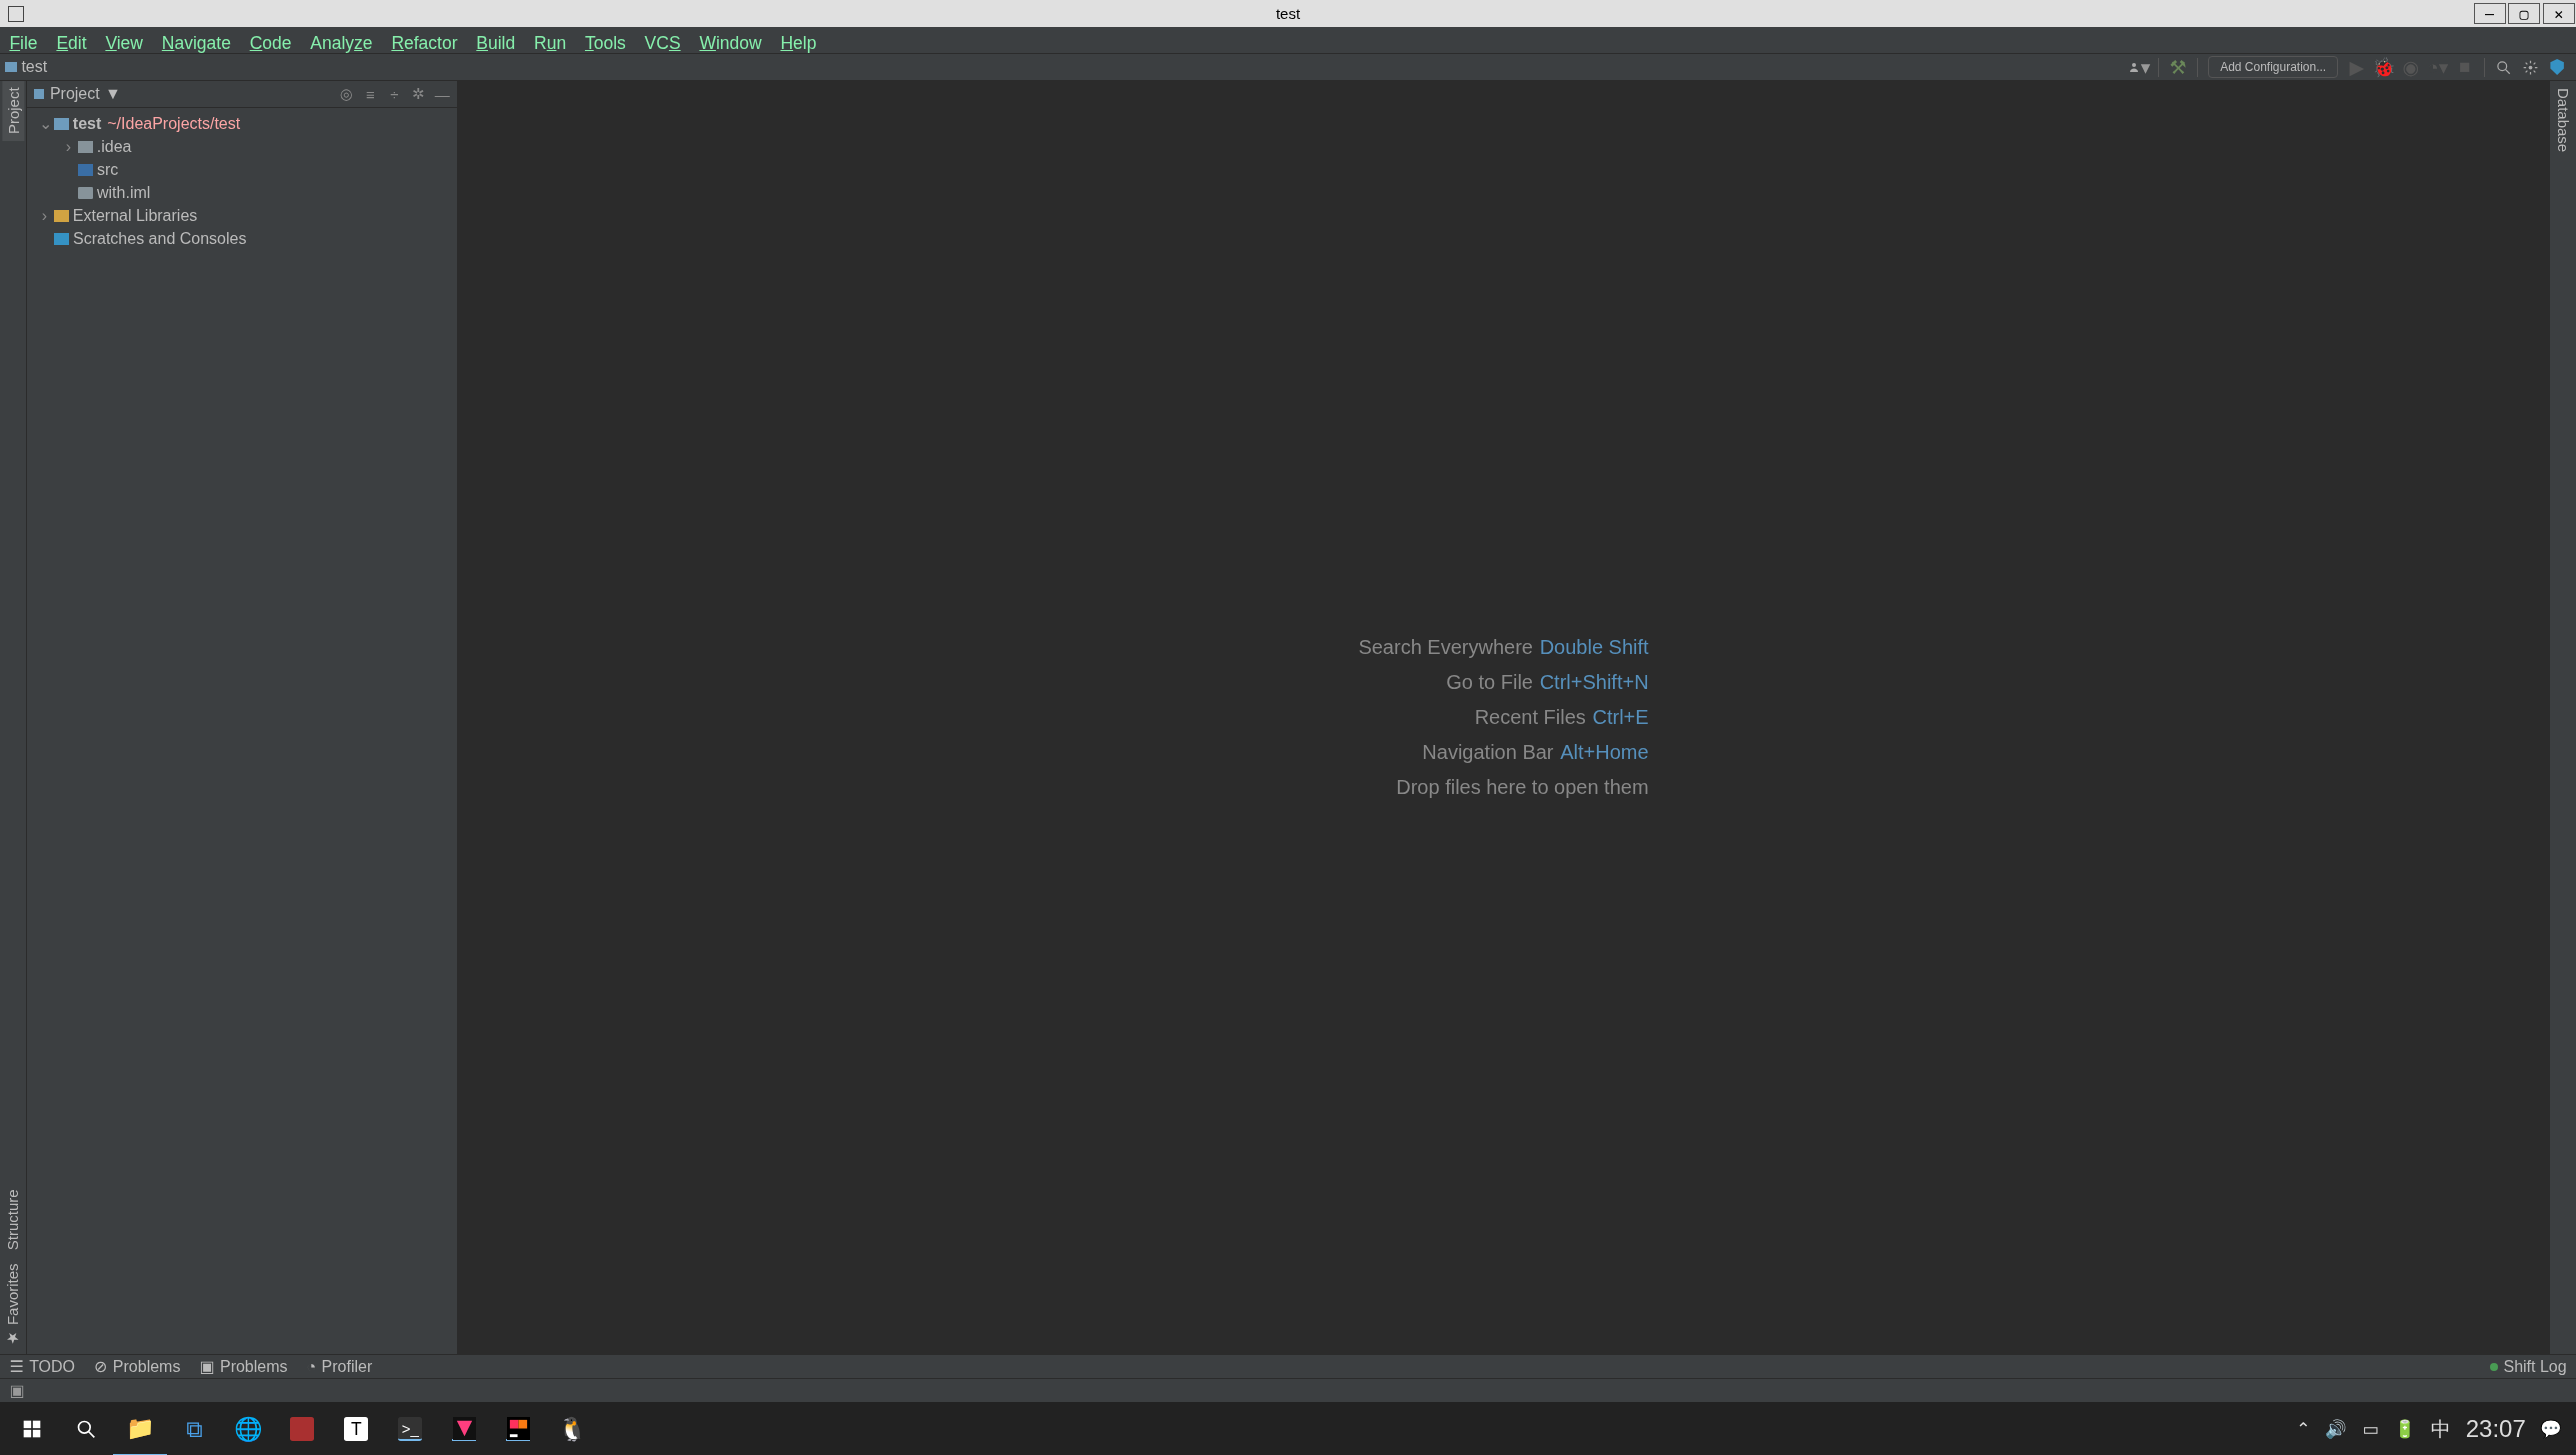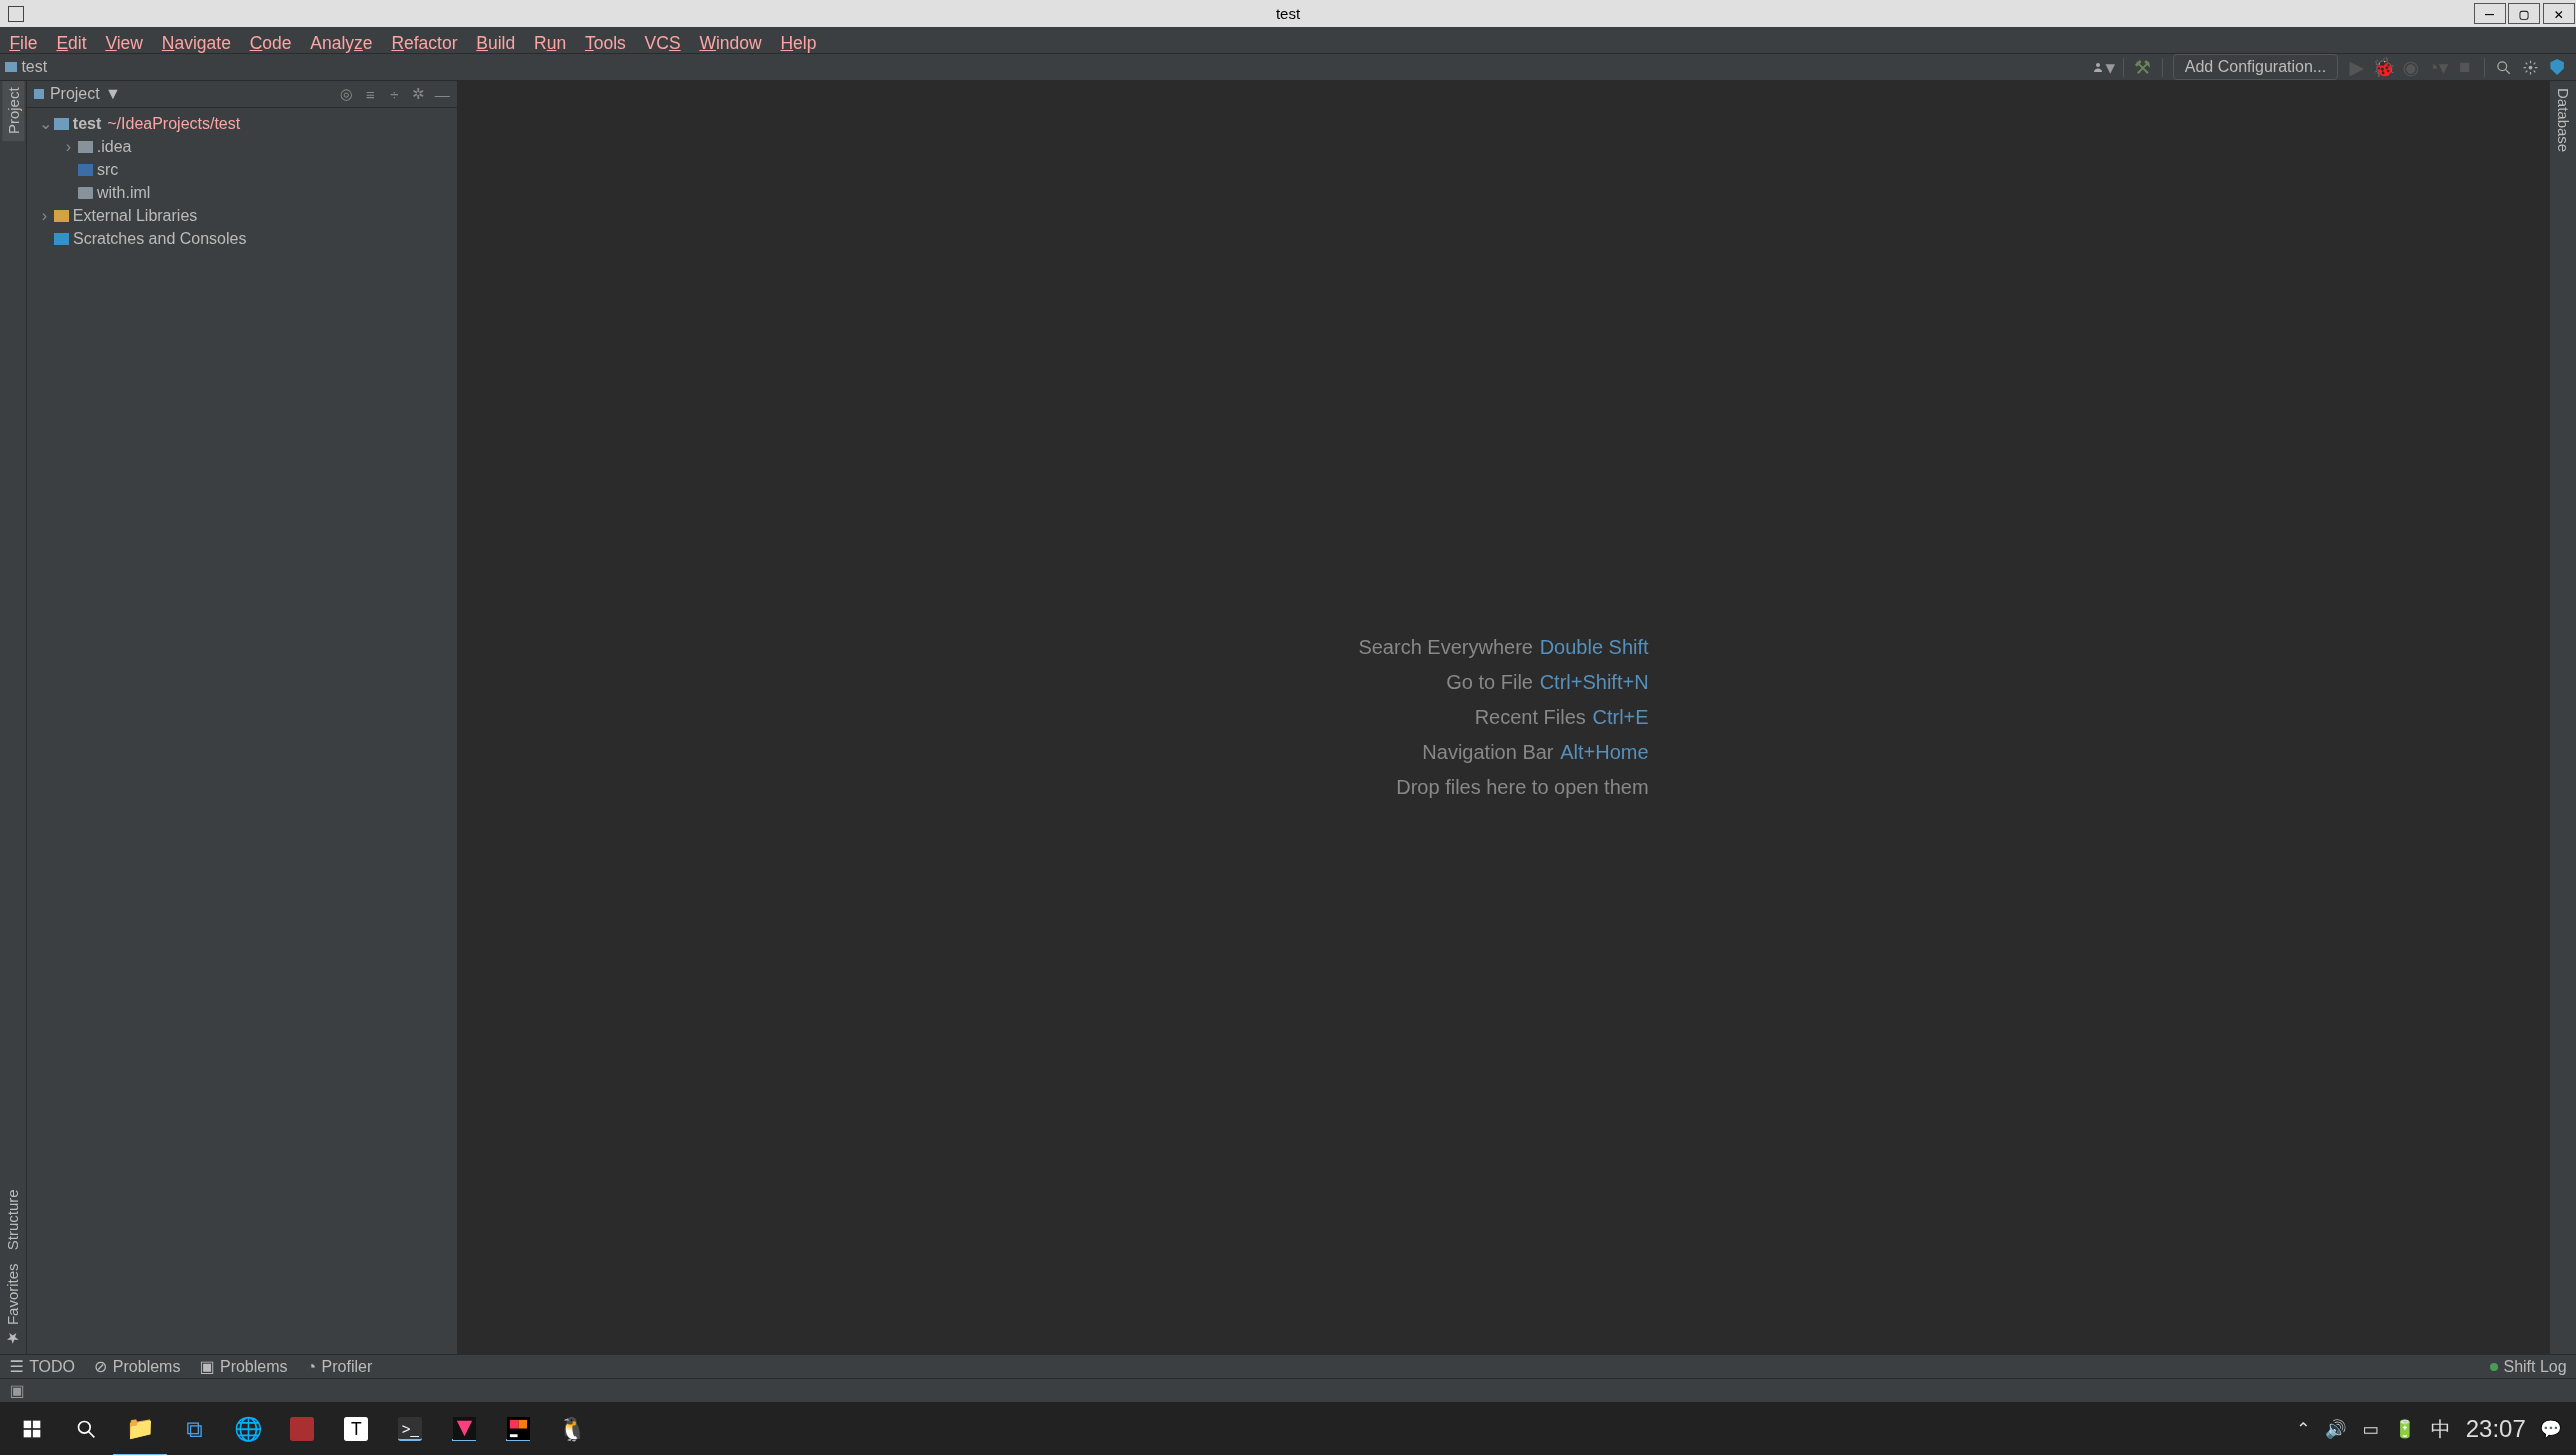--- a/index.html
+++ b/index.html
@@ -4,28 +4,28 @@
 <style>
 * { margin:0; padding:0; box-sizing:border-box; font-family:"Segoe UI",Arial,sans-serif; }
 body { width:2576px; height:1456px; background:#1a1a1a; overflow:hidden; transform-origin:top left; }
 .window { width:100%; height:calc(100% - 54px); display:flex; flex-direction:column; background:#3c3f41; color:#bbb; font-size:19px; }
 .titlebar { height:27px; background:#e0e0e0; display:flex; align-items:center; position:relative; color:#000; font-size:15px; }
 .titlebar .icon { width:16px; height:16px; margin:0 8px; border:1.3px solid #444; }
 .titlebar .title { position:absolute; left:50%; transform:translateX(-50%); font-weight:500; }
 .titlebar .wbtns { margin-left:auto; display:flex; }
 .titlebar .wbtn { width:32px; height:21.6px; border:0.7px solid #555; margin:2.7px 1.3px; display:flex; align-items:center; justify-content:center; font-family:monospace; font-size:15px; cursor:pointer; }
 .menubar { height:27px; background:#3c3f41; display:flex; align-items:center; padding:0 5.4px; gap:10.8px; font-size:17.5px; border-bottom:0.7px solid #2b2b2b; }
-.menubar span { cursor:pointer; padding:18px 4px; color:#fca5a5;margin-top:6px; }
+.menubar span { cursor:pointer; padding:18px 4px; color:#86efac;margin-top:6px; }
 .menubar span u { text-decoration:underline; }
 .navrow { height:27px; background:#3c3f41; display:flex; align-items:center; padding:0 5.4px; border-bottom:0.7px solid #2b2b2b; }
 .navrow .folder-icon { width:12px; height:9.4px; background:#6e9cbd; margin-right:4px; }
 .navrow .crumb { color:#bbb; font-size:16px; }
 .navrow .spacer { flex:1; }
 .toolbtn { width:21.6px; height:21.6px; display:flex; align-items:center; justify-content:center; margin:0 2.7px; color:#999; cursor:pointer; }
-.addconf { padding:2.7px 10.8px; border:0.7px solid #555; border-radius:4px; font-size:16px; color:#bbb; margin:0 5.4px; cursor:pointer; }
+.addconf { padding:2.7px 10.8px; border:0.7px solid #555; border-radius:4px; font-size:12px; color:#bbb; margin:0 5.4px; cursor:pointer; }
 .vsep { width:0.7px; height:19px; background:#555; margin:0 5.4px; }
 .body { flex:1; display:flex; overflow:hidden; }
 .left-tabs { width:27px; background:#3c3f41; display:flex; flex-direction:column; align-items:center; border-right:0.7px solid #2b2b2b; }
 .vtab { writing-mode:vertical-rl; transform:rotate(180deg); font-size:15px; color:#bbb; padding:6.7px 2.7px; cursor:pointer; display:flex; align-items:center; gap:4px; }
 .vtab.active { background:#4b4e50; }
 .vtab-group-bottom { margin-top:auto; }
 .project-panel { width:431px; background:#3c3f41; border-right:0.7px solid #2b2b2b; display:flex; flex-direction:column; }
 .panel-header { height:27px; display:flex; align-items:center; padding:0 6.7px; background:#3c3f41; border-bottom:0.7px solid #2b2b2b; }
 .panel-header .ptitle { font-size:16px; color:#bbb; display:flex; align-items:center; gap:5.4px; }
 .panel-header .pbtns { margin-left:auto; display:flex; gap:8px; }

